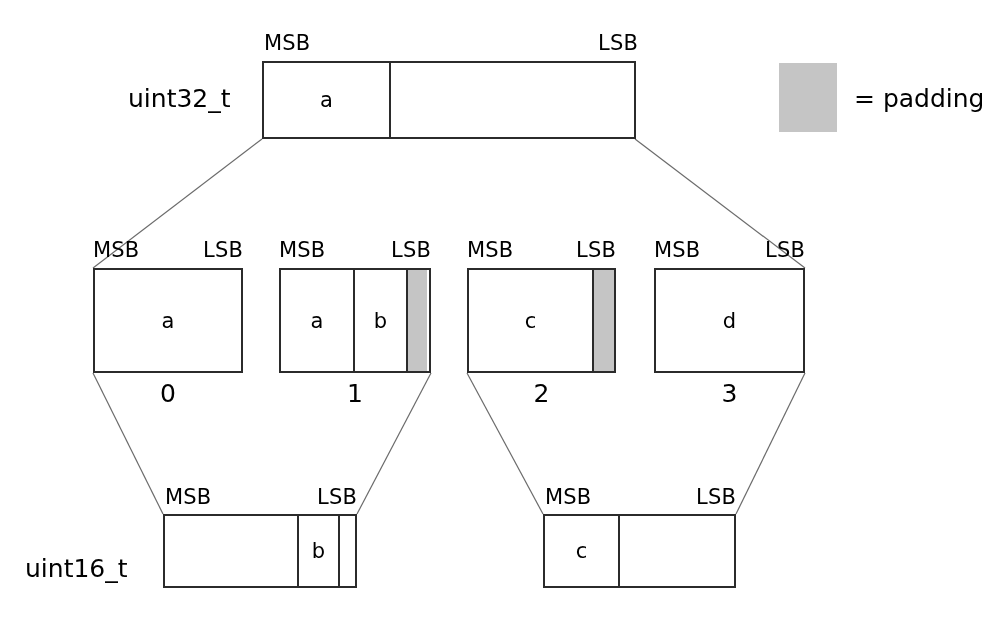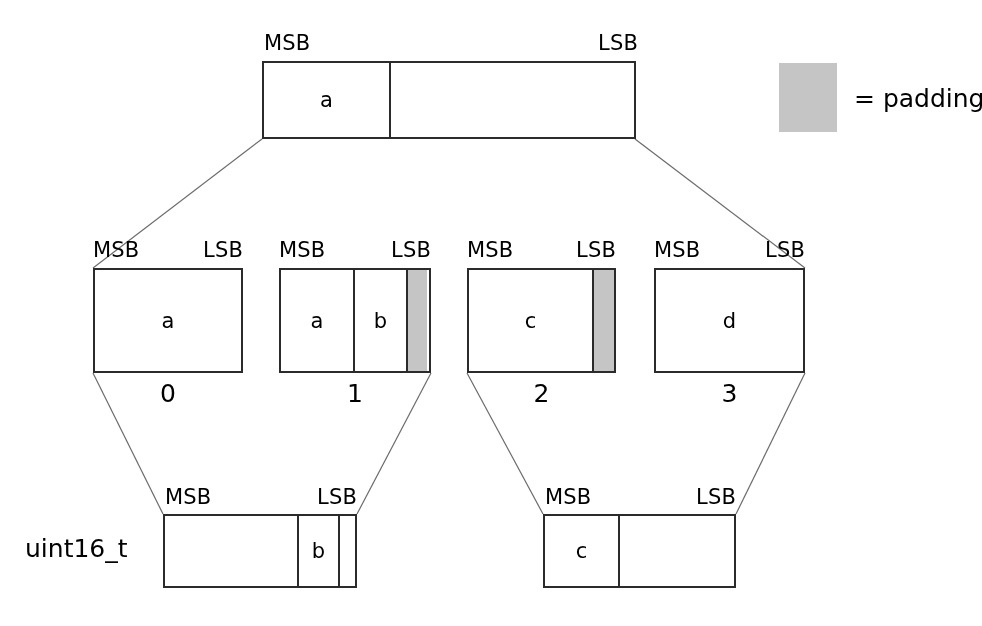--- a/index.html
+++ b/index.html
@@ -98,20 +98,21 @@
     <line x1="262" y1="139" x2="93" y2="268" stroke="#6b6b6b" stroke-width="1.2"></line>
     <line x1="635" y1="139" x2="805" y2="268" stroke="#6b6b6b" stroke-width="1.2"></line>
 
     <line x1="93" y1="373" x2="163" y2="514" stroke="#6b6b6b" stroke-width="1.2"></line>
     <line x1="431" y1="373" x2="357" y2="514" stroke="#6b6b6b" stroke-width="1.2"></line>
 
     <line x1="467" y1="373" x2="543" y2="514" stroke="#6b6b6b" stroke-width="1.2"></line>
     <line x1="805" y1="373" x2="736" y2="514" stroke="#6b6b6b" stroke-width="1.2"></line>
   </svg>
 
+  <div class="type-label" style="left:128px; top:86px;">uint32_t</div>
 
   <div class="edge-label" style="left:264px; top:33px;">MSB</div>
   <div class="edge-label" style="left:598px; top:33px;">LSB</div>
 
   <div class="box" style="left:262px; top:61px; width:374px; height:78px;">
     <div class="cell" style="width:126px;">a</div>
     <div class="cell" style="width:248px;"></div>
   </div>
 
   <div class="legend-swatch" style="left:779px; top:63px; width:58px; height:69px;"></div>
@@ -141,21 +142,21 @@
   </div>
   <div class="index-label" style="left:467px; top:381px; width:149px;">2</div>
 
   <div class="edge-label" style="left:654px; top:240px;">MSB</div>
   <div class="edge-label" style="left:765px; top:240px;">LSB</div>
   <div class="box" style="left:654px; top:268px; width:151px; height:105px;">
     <div class="cell" style="width:147px;">d</div>
   </div>
   <div class="index-label" style="left:654px; top:381px; width:151px;">3</div>
 
-  <div class="type-label" style="left:25px; top:536px;">uint16_t</div>
+  <div class="type-label" style="left:25px; top:556px;">uint16_t</div>
 
   <div class="edge-label" style="left:165px; top:487px;">MSB</div>
   <div class="edge-label" style="left:317px; top:487px;">LSB</div>
   <div class="box" style="left:163px; top:514px; width:194px; height:74px;">
     <div class="cell" style="width:132px;"></div>
     <div class="cell" style="width:41px;">b</div>
     <div class="cell" style="width:15px;"></div>
   </div>
 
   <div class="edge-label" style="left:545px; top:487px;">MSB</div>

